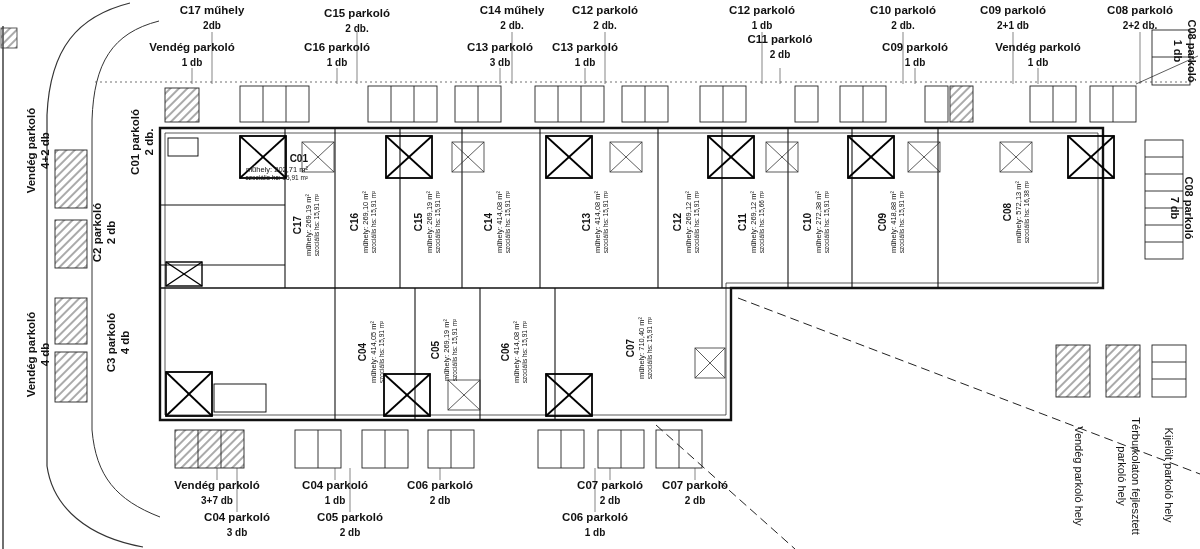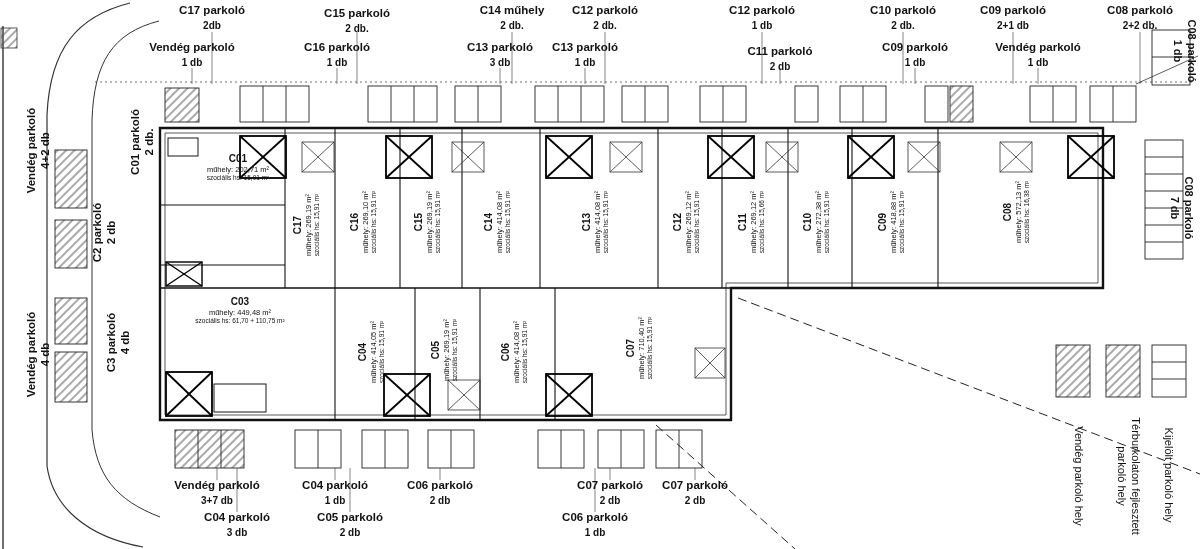--- a/index.html
+++ b/index.html
@@ -12,21 +12,21 @@
   .plabel .cnt{font-size:10px;font-weight:700;}
   .vlabel{position:absolute;transform:rotate(-90deg);transform-origin:0 0;text-align:center;
           font-size:11.5px;font-weight:600;line-height:14px;white-space:nowrap;}
   .vlabel-r{position:absolute;transform:rotate(90deg);transform-origin:0 0;text-align:center;
           font-size:11px;font-weight:600;line-height:14px;white-space:nowrap;}
   .unit{position:absolute;color:#111;white-space:nowrap;}
   .unit .uid{font-size:10px;font-weight:bold;line-height:12px;}
   .unit .um{font-size:7.5px;line-height:9px;}
   .unit .us{font-size:6.5px;line-height:8px;}
   .rot{width:150px;height:36px;text-align:center;transform:rotate(-90deg);}
-  .hor{width:140px;text-align:center;}
+  .hor{width:140px;text-align:right;}
 </style>
 </head>
 <body>
 
 <div id="plan">
 
 <svg width="1200" height="549" viewBox="0 0 1200 549">
   <defs>
     <pattern id="hatch" patternUnits="userSpaceOnUse" width="6" height="6" patternTransform="rotate(45)">
       <line x1="3" y1="0" x2="3" y2="6" stroke="#555" stroke-width="1"></line>
@@ -230,21 +230,21 @@
     <line x1="440" y1="468" x2="440" y2="480"></line>
         <line x1="610" y1="468" x2="610" y2="480"></line>
     <line x1="695" y1="468" x2="695" y2="480"></line>
     <line x1="237" y1="468" x2="237" y2="512"></line>
         <line x1="350" y1="468" x2="350" y2="512"></line>
     <line x1="595" y1="468" x2="595" y2="512"></line>
   </g>
 </svg>
 
 <div class="plabel" style="left:157px;top:3px">
-  <div>C17 parkoló</div>
+  <div>C17 műhely</div>
   <div class="cnt">2db</div>
 </div>
 <div class="plabel" style="left:302px;top:6px">
   <div>C15 parkoló</div>
   <div class="cnt">2 db.</div>
 </div>
 <div class="plabel" style="left:457px;top:3px">
   <div>C14 műhely</div>
   <div class="cnt">2 db.</div>
 </div>
@@ -278,21 +278,21 @@
   <div class="cnt">1 db</div>
 </div>
 <div class="plabel" style="left:445px;top:40px">
   <div>C13 parkoló</div>
   <div class="cnt">3 db</div>
 </div>
 <div class="plabel" style="left:530px;top:40px">
   <div>C13 parkoló</div>
   <div class="cnt">1 db</div>
 </div>
-<div class="plabel" style="left:725px;top:44px">
+<div class="plabel" style="left:725px;top:32px">
   <div>C11 parkoló</div>
   <div class="cnt">2 db</div>
 </div>
 <div class="plabel" style="left:860px;top:40px">
   <div>C09 parkoló</div>
   <div class="cnt">1 db</div>
 </div>
 <div class="plabel" style="left:983px;top:40px">
   <div>Vendég parkoló</div>
   <div class="cnt">1 db</div>
@@ -369,25 +369,20 @@
   <div>parkoló hely</div>
 </div>
 <div class="vlabel-r" style="left:1176px;top:406px;width:138px;font-weight:400">
   <div>Kijelölt parkoló hely</div>
 </div>
 
 <div class="unit hor" style="left:168px;top:153px">
   <div class="uid">C01</div>
   <div class="um">műhely: 202,71 m²</div>
   <div class="us">szociális hs: 15,91 m²</div>
-</div>
-<div class="unit hor" style="left:170px;top:296px">
-  <div class="uid">C03</div>
-  <div class="um">műhely: 449,48 m²</div>
-  <div class="us">szociális hs: 61,70 + 110,75 m²</div>
 </div>
 
 <div class="unit rot" style="left:235px;top:207px">
   <div class="uid">C17</div>
   <div class="um">műhely: 269,19 m²</div>
   <div class="us">szociális hs: 15,91 m²</div>
 </div>
 <div class="unit rot" style="left:292px;top:204px">
   <div class="uid">C16</div>
   <div class="um">műhely: 269,10 m²</div>

